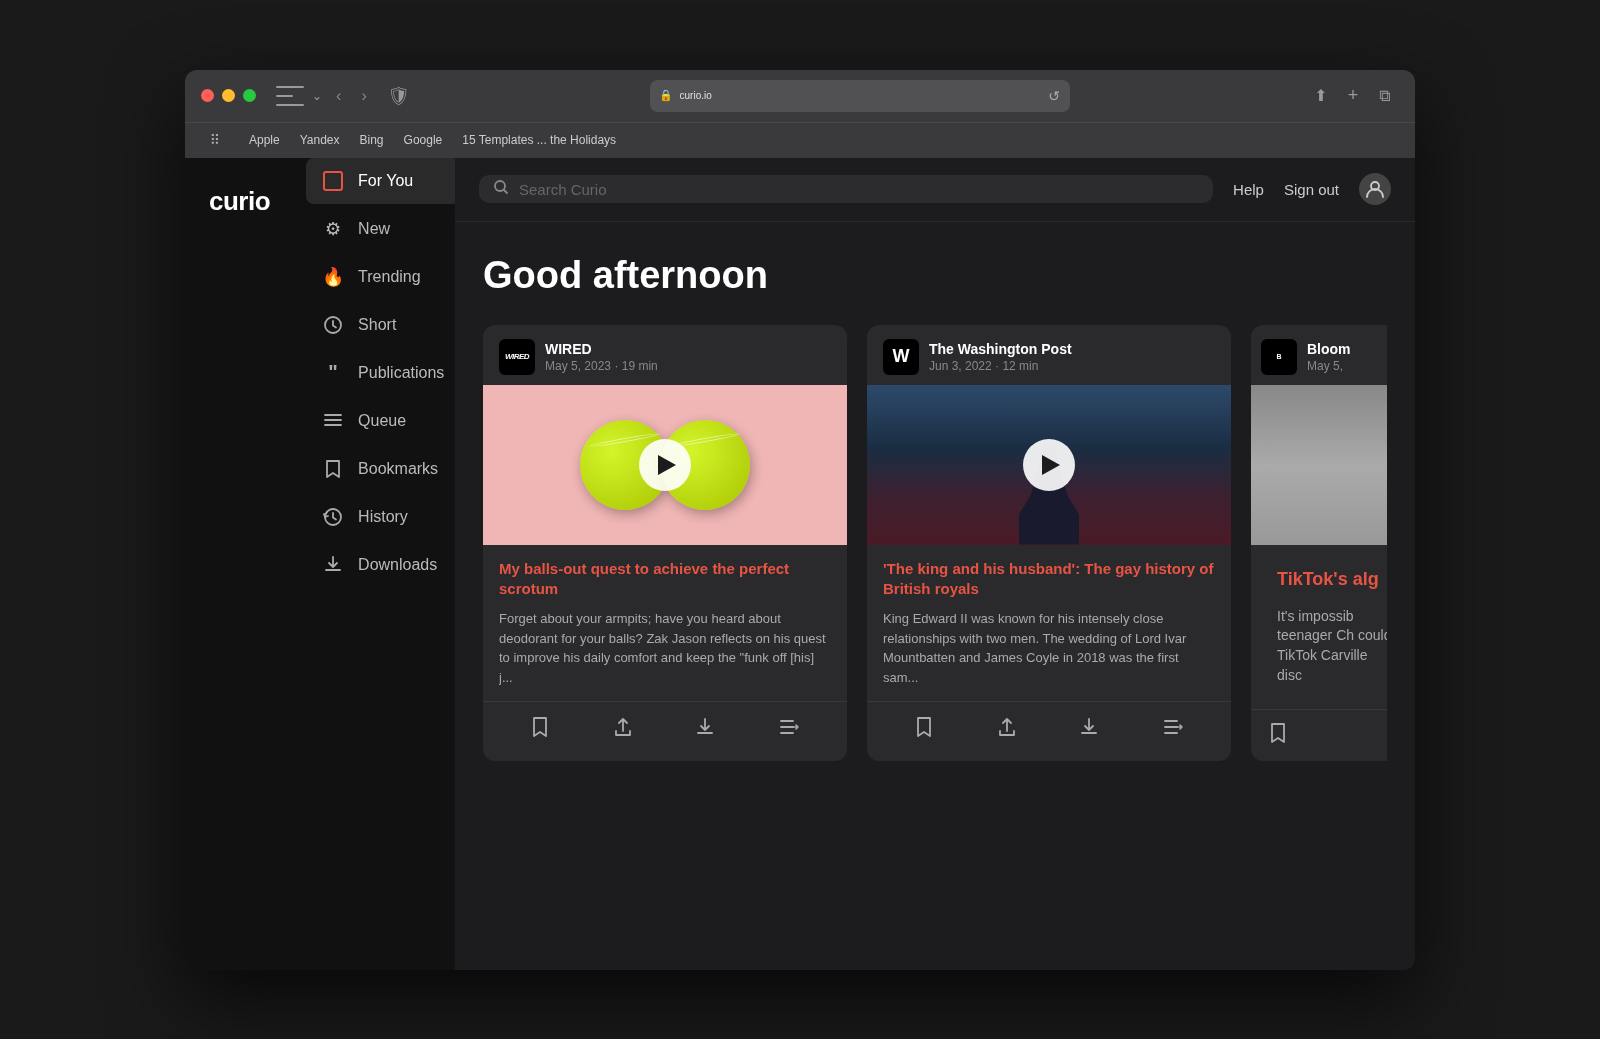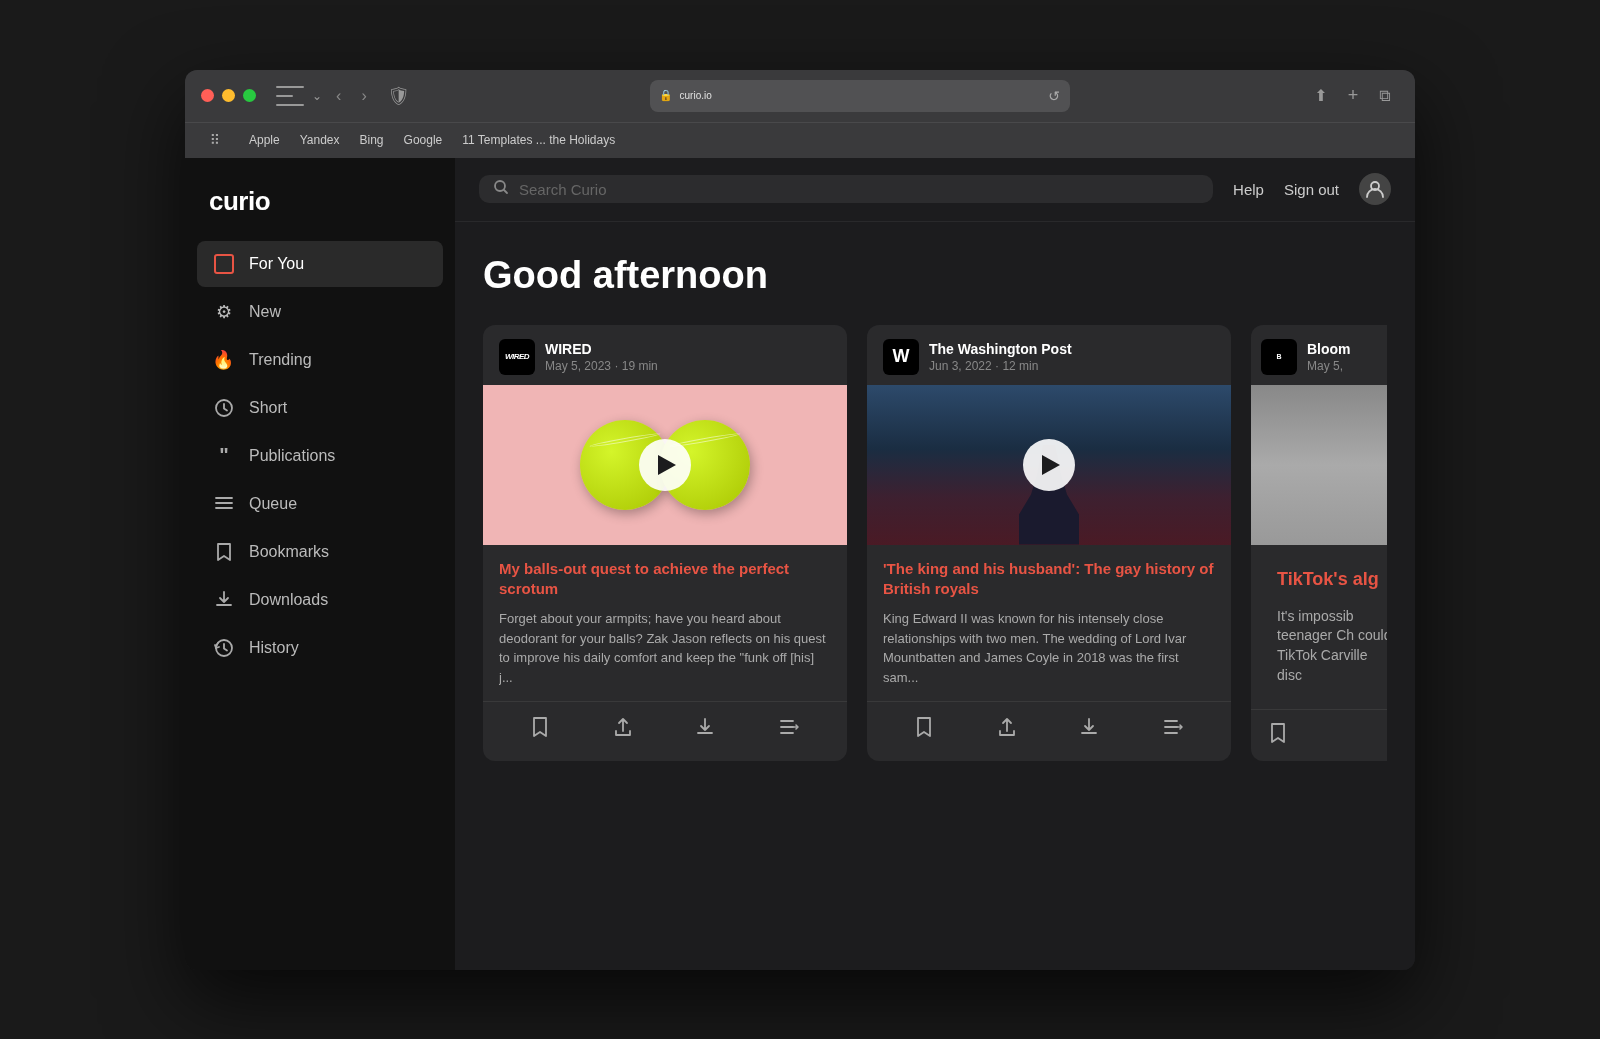--- a/index.html
+++ b/index.html
@@ -148,21 +148,21 @@
       display: flex;
       flex: 1;
       overflow: hidden;
     }
 
     
     .sidebar {
       width: 270px;
       background: #111111;
       display: flex;
-      flex-direction: column;
+      flex-direction: row;
       flex-shrink: 0;
       padding-bottom: 20px;
     }
 
     .sidebar-logo {
       padding: 28px 24px 24px;
     }
 
     .logo-text {
       color: #fff;
@@ -564,21 +564,21 @@
         <button class="browser-icon-btn" style="font-size:18px;">+</button>
         <button class="browser-icon-btn" style="font-size:16px;">⧉</button>
       </div>
     </div>
     <div class="browser-bookmarks">
       <button class="browser-icon-btn" style="font-size:14px; color:#aaa;">⠿</button>
       <span class="bookmark-item">Apple</span>
       <span class="bookmark-item">Yandex</span>
       <span class="bookmark-item">Bing</span>
       <span class="bookmark-item">Google</span>
-      <span class="bookmark-item">11 Templates ... the Holidays</span>
+      <span class="bookmark-item">15 Templates ... the Holidays</span>
     </div>
   </div>
 
   <div class="app-content">
 
     <div class="sidebar">
       <div class="sidebar-logo">
         <span class="logo-text">curio</span>
       </div>
       <nav class="sidebar-nav">
@@ -638,37 +638,37 @@
             <svg width="16" height="20" viewBox="0 0 16 20" fill="none">
               <path d="M2 2h12v16l-6-4-6 4V2z" stroke="#aaa" stroke-width="1.8" stroke-linejoin="round"></path>
             </svg>
           </div>
           <span class="nav-label">Bookmarks</span>
         </div>
 
         <div class="nav-item">
           <div class="nav-icon">
             <svg width="20" height="20" viewBox="0 0 20 20" fill="none">
-              <path d="M10 2v10M6 8l4 4 4-4" stroke="#aaa" stroke-width="1.8" stroke-linecap="round" stroke-linejoin="round"></path>
-              <path d="M3 15h14" stroke="#aaa" stroke-width="1.8" stroke-linecap="round"></path>
-            </svg>
-          </div>
-          <span class="nav-label">Downloads</span>
-        </div>
-
-        <div class="nav-item">
-          <div class="nav-icon">
-            <svg width="20" height="20" viewBox="0 0 20 20" fill="none">
               <path d="M10 18a8 8 0 1 1 0-16 8 8 0 0 1 0 16z" stroke="#aaa" stroke-width="1.8"></path>
               <path d="M10 6v4.5l3 2" stroke="#aaa" stroke-width="1.8" stroke-linecap="round"></path>
               <path d="M2 10 A8 8 0 0 1 4 5" stroke="#aaa" stroke-width="1.8" stroke-linecap="round"></path>
               <path d="M1 7l1 3 3-1" stroke="#aaa" stroke-width="1.8" stroke-linecap="round" stroke-linejoin="round"></path>
             </svg>
           </div>
           <span class="nav-label">History</span>
+        </div>
+
+        <div class="nav-item">
+          <div class="nav-icon">
+            <svg width="20" height="20" viewBox="0 0 20 20" fill="none">
+              <path d="M10 2v10M6 8l4 4 4-4" stroke="#aaa" stroke-width="1.8" stroke-linecap="round" stroke-linejoin="round"></path>
+              <path d="M3 15h14" stroke="#aaa" stroke-width="1.8" stroke-linecap="round"></path>
+            </svg>
+          </div>
+          <span class="nav-label">Downloads</span>
         </div>
 
       </nav>
     </div>
 
     <div class="main-content">
 
       <div class="main-header">
         <div class="search-bar">
           <span class="search-icon-svg">

